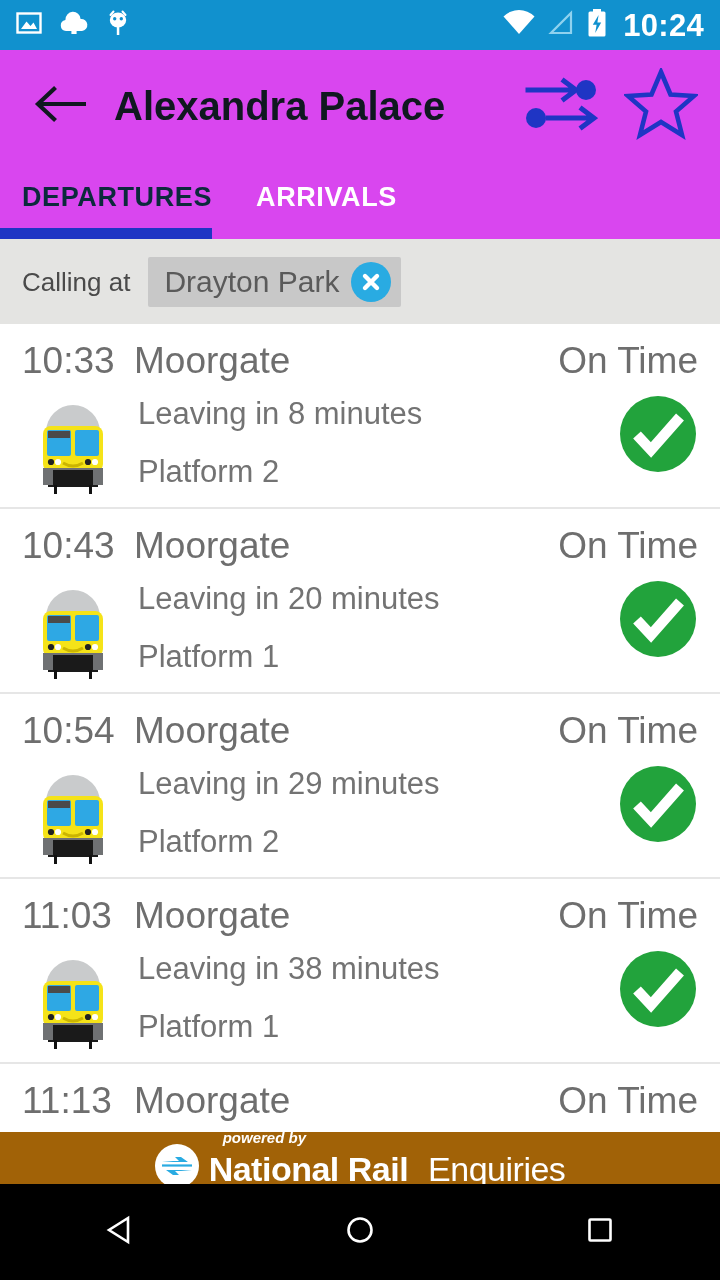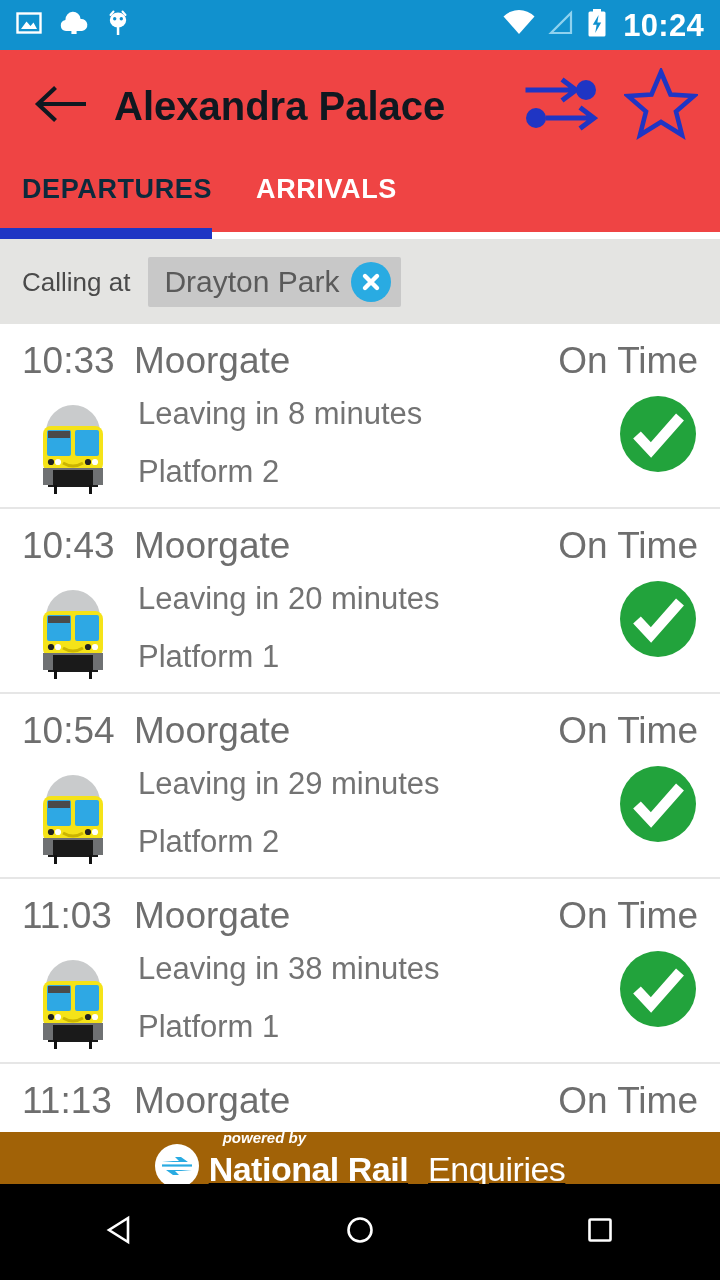--- a/index.html
+++ b/index.html
@@ -43,21 +43,21 @@
     line-height: 1;
   }
   .sicon { display: block; }
 
   
   .app-header {
     position: absolute;
     top: 50px; left: 0;
     width: 720px;
     height: 112px;
-    background: #ef4444;
+    background: #d946ef;
     display: flex;
     align-items: center;
     padding: 0 20px 0 30px;
   }
   .back-btn {
     width: 60px; height: 60px;
     display: flex; align-items: center; justify-content: center;
     flex: 0 0 auto;
   }
   .app-title {
@@ -75,24 +75,24 @@
     gap: 22px;
   }
   .hdr-icon-btn {
     width: 78px; height: 78px;
     display: flex; align-items: center; justify-content: center;
   }
 
   
   .tab-bar {
     position: absolute;
-    top: 154px; left: 0;
+    top: 162px; left: 0;
     width: 720px;
     height: 78px;
-    background: #ef4444;
+    background: #d946ef;
     display: flex;
     align-items: flex-start;
     padding-top: 22px;
   }
   .tab {
     font-size: 27px;
     font-weight: bold;
     letter-spacing: 0.6px;
     padding: 0 22px;
     white-space: nowrap;
@@ -250,21 +250,20 @@
     color: #ffffff;
     line-height: 1;
     white-space: nowrap;
   }
   .nr-logo { width: 44px; height: 44px; flex: 0 0 auto; }
   .nr-text {
     display: flex;
     align-items: baseline;
     gap: 20px;
     padding-top: 6px;
-    text-decoration: underline;
   }
   .nr-bold {
     font-size: 34px;
     font-weight: bold;
     color: #ffffff;
     line-height: 1;
     letter-spacing: -0.5px;
   }
   .nr-light {
     font-size: 34px;

